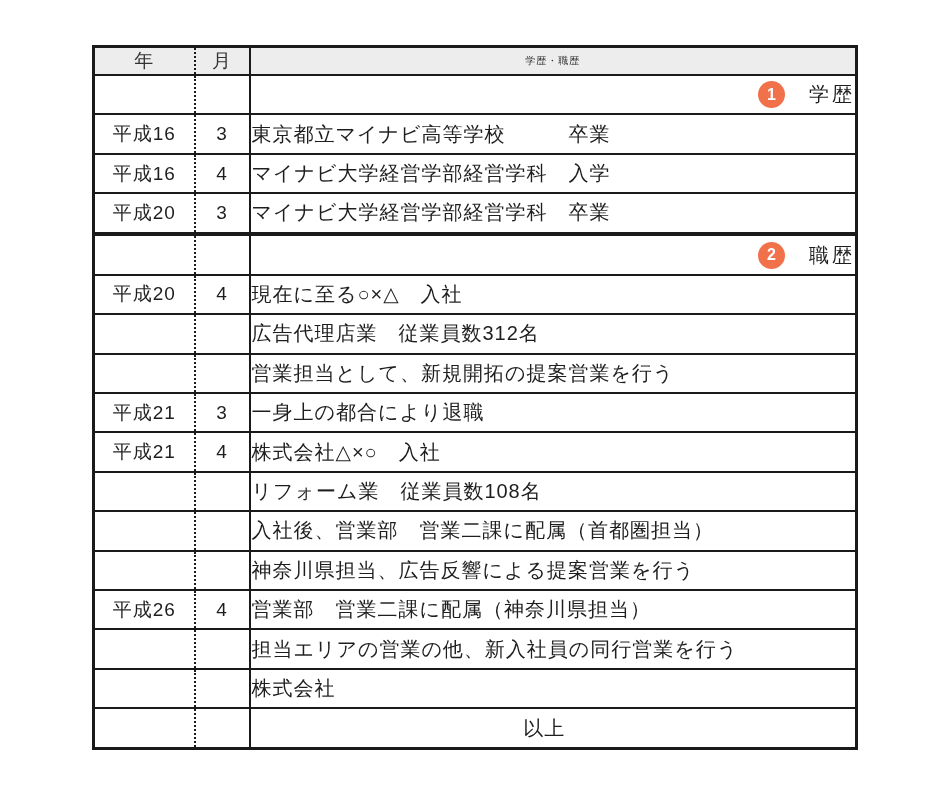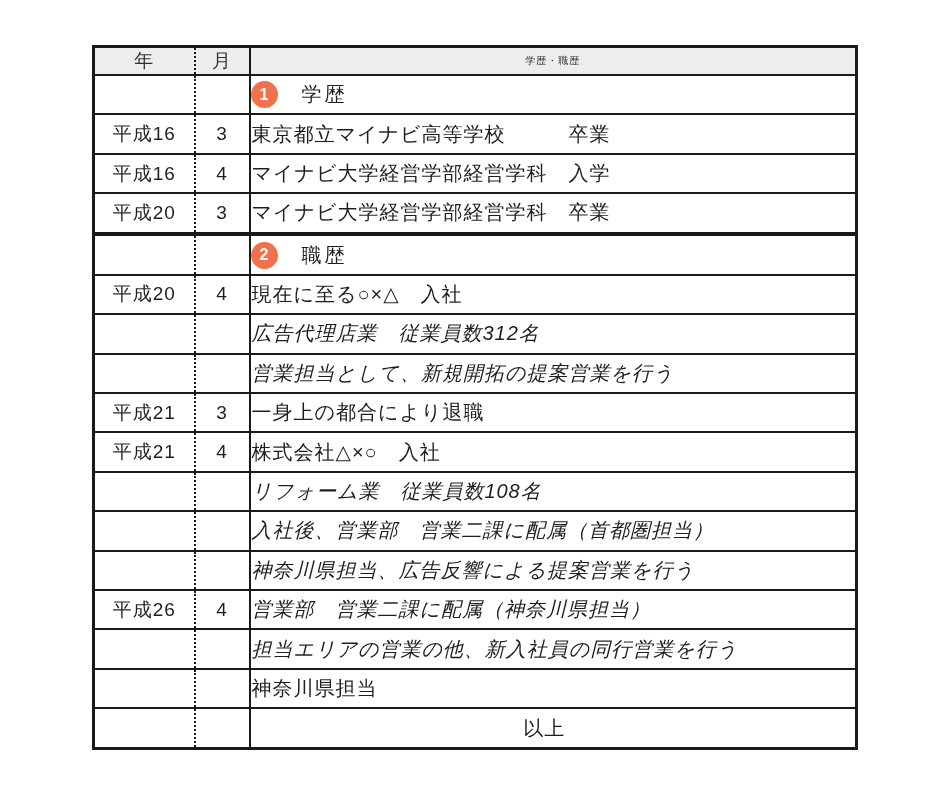--- a/index.html
+++ b/index.html
@@ -25,23 +25,23 @@
   td{
     border:2px solid #1a1a1a;
     vertical-align:middle;padding:0;
     font-size:20px;letter-spacing:1px;
   }
   
   .year{border-right:2px dotted #1a1a1a;}
   .month{border-left:2px dotted #1a1a1a;}
   .year,.month{text-align:center;font-size:19px;}
   .content{text-align:left;padding-left:1px;}
-  .content.ind{font-style:italic;}
+  .content.ind{}
   .content.right{text-align:center;padding-right:18px;}
-  .content.section{text-align:left;padding-left:0;}
+  .content.section{text-align:right;padding-left:0;}
   .badge{
     display:inline-flex;align-items:center;justify-content:center;
     width:27px;height:27px;border-radius:50%;
     background:var(--accent,#f1714b);color:#ffffff;
     font-size:16px;font-weight:bold;letter-spacing:0;
     vertical-align:middle;margin-right:24px;
   }
   .slabel{
     display:inline-block;vertical-align:middle;
     font-size:20px;letter-spacing:3px;
@@ -141,21 +141,21 @@
           <td class="content ind">営業部　営業二課に配属（神奈川県担当）</td>
         </tr>
         <tr>
           <td class="year"></td>
           <td class="month"></td>
           <td class="content ind">担当エリアの営業の他、新入社員の同行営業を行う</td>
         </tr>
         <tr>
           <td class="year"></td>
           <td class="month"></td>
-          <td class="content">神奈川県担当</td>
+          <td class="content">株式会社</td>
         </tr>
         <tr>
           <td class="year"></td>
           <td class="month"></td>
           <td class="content right">以上</td>
         </tr>
       </tbody>
   </table>
 </div>
 

